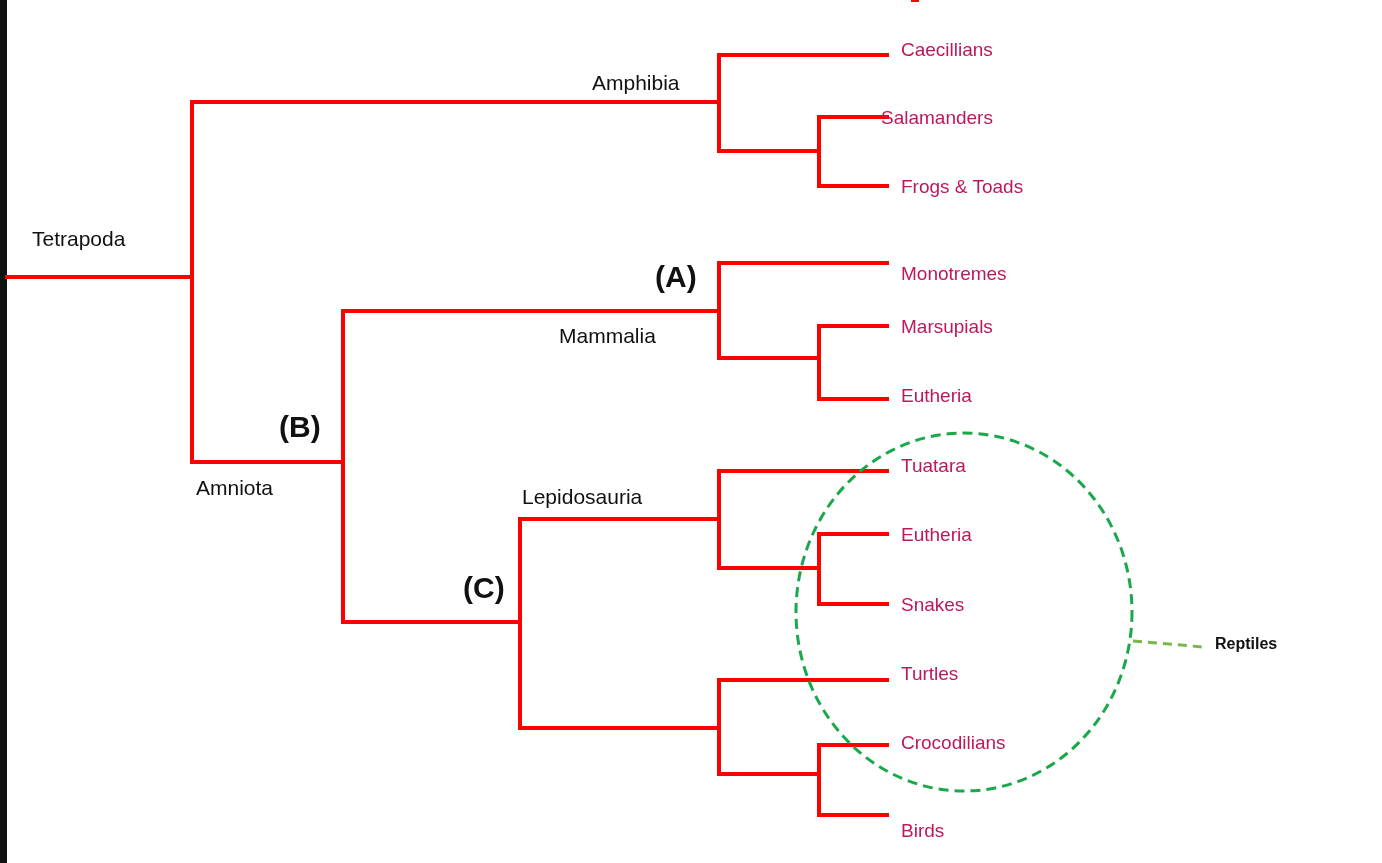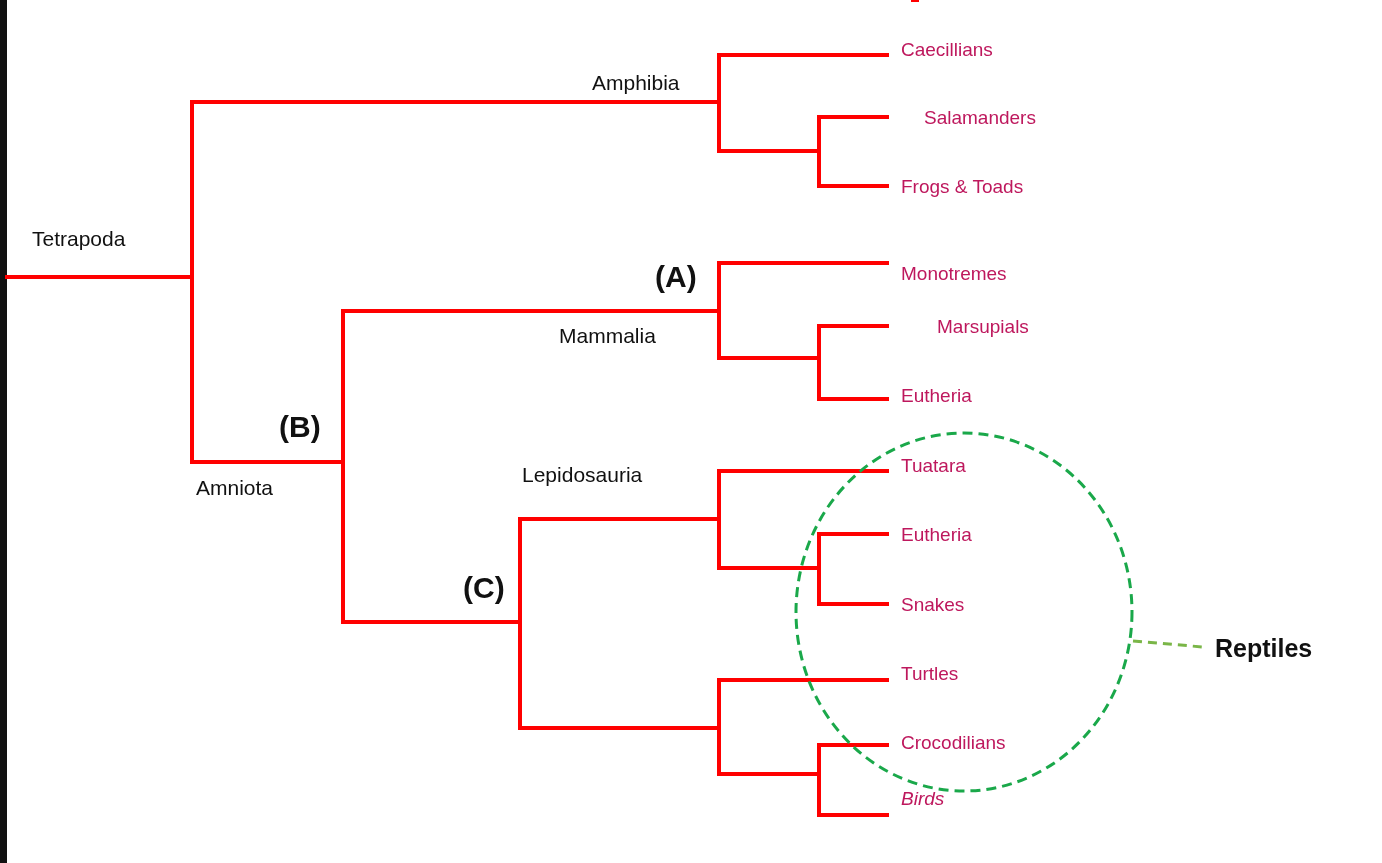--- a/index.html
+++ b/index.html
@@ -3,21 +3,21 @@
 <meta charset="utf-8">
 <style>
   html,body{margin:0;padding:0;background:#fff;}
   body{width:1382px;height:863px;position:relative;overflow:hidden;font-family:"Liberation Sans","DejaVu Sans",sans-serif;}
   .edge-strip{position:absolute;left:0;top:0;width:7px;height:863px;background:#111;}
   svg{position:absolute;left:0;top:0;}
   .br{stroke:#ff0000;stroke-width:4;fill:none;stroke-linecap:square;}
   .lbl{position:absolute;font-size:21px;color:#111;white-space:nowrap;line-height:1;}
   .leaf{position:absolute;font-size:19px;color:#be185d;white-space:nowrap;line-height:1;}
   .node{position:absolute;font-size:30px;font-weight:bold;color:#111;line-height:1;}
-  .rep{position:absolute;font-size:25px;font-weight:bold;color:#111;line-height:1;}
+  .rep{position:absolute;font-size:16px;font-weight:bold;color:#111;line-height:1;}
 </style>
 </head>
 <body>
 
 <div class="edge-strip"></div>
 
 <svg width="1382" height="863">
 
   <line class="br" x1="913" y1="0" x2="917" y2="0"></line>
 
@@ -63,32 +63,32 @@
   <path class="br" d="M819 815 H887"></path>
 
   <ellipse cx="964" cy="612" rx="168" ry="179" fill="none" stroke="#1aa84a" stroke-width="3" stroke-dasharray="10 6"></ellipse>
   <line x1="1133" y1="641" x2="1203" y2="647" stroke="#7ab648" stroke-width="3" stroke-dasharray="9 6"></line>
 </svg>
 
 <div class="lbl" style="left:32px;top:228px;">Tetrapoda</div>
 <div class="lbl" style="left:592px;top:72px;">Amphibia</div>
 <div class="lbl" style="left:196px;top:477px;">Amniota</div>
 <div class="lbl" style="left:559px;top:325px;">Mammalia</div>
-<div class="lbl" style="left:522px;top:464px;text-align:center;">Lepidosauria</div>
+<div class="lbl" style="left:522px;top:486px;text-align:center;">Lepidosauria</div>
 
 <div class="node" style="left:655px;top:262px;">(A)</div>
 <div class="node" style="left:279px;top:412px;">(B)</div>
 <div class="node" style="left:463px;top:573px;">(C)</div>
 
 <div class="leaf" style="left:901px;top:40px;">Caecillians</div>
-<div class="leaf" style="left:924px;top:108px;">Salamanders</div>
+<div class="leaf" style="left:881px;top:108px;">Salamanders</div>
 <div class="leaf" style="left:901px;top:177px;">Frogs &amp; Toads</div>
 <div class="leaf" style="left:901px;top:248px;margin-top:16px;">Monotremes</div>
-<div class="leaf" style="left:901px;top:317px;margin-left:36px;">Marsupials</div>
+<div class="leaf" style="left:901px;top:317px;">Marsupials</div>
 <div class="leaf" style="left:901px;top:386px;">Eutheria</div>
 <div class="leaf" style="left:901px;top:456px;">Tuatara</div>
 <div class="leaf" style="left:901px;top:525px;">Eutheria</div>
 <div class="leaf" style="left:901px;top:595px;">Snakes</div>
 <div class="leaf" style="left:901px;top:664px;">Turtles</div>
 <div class="leaf" style="left:901px;top:733px;text-align:center;">Crocodilians</div>
-<div class="leaf" style="left:901px;top:789px;font-style:italic;">Birds</div>
+<div class="leaf" style="left:901px;top:821px;">Birds</div>
 
 <div class="rep" style="left:1215px;top:636px;">Reptiles</div>
 
 </body></html>

